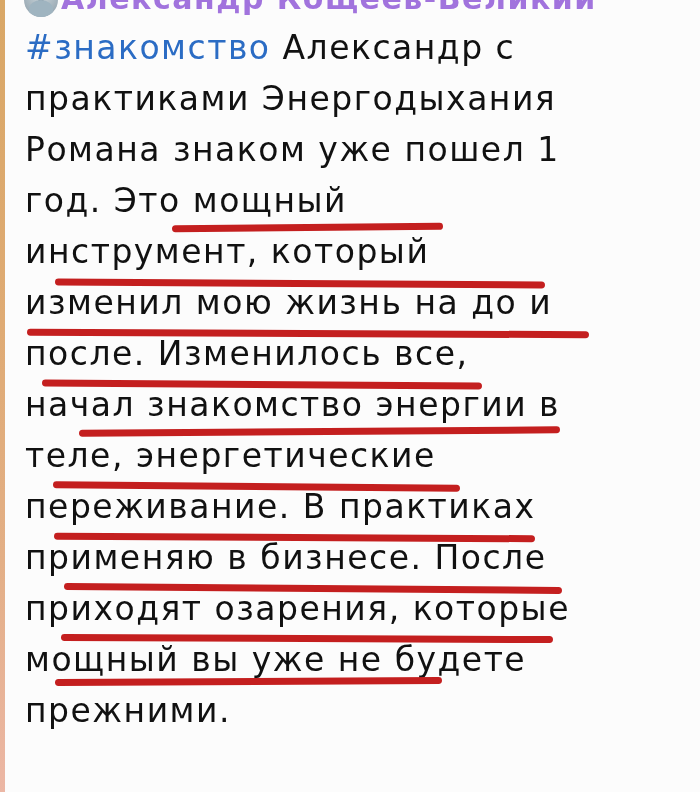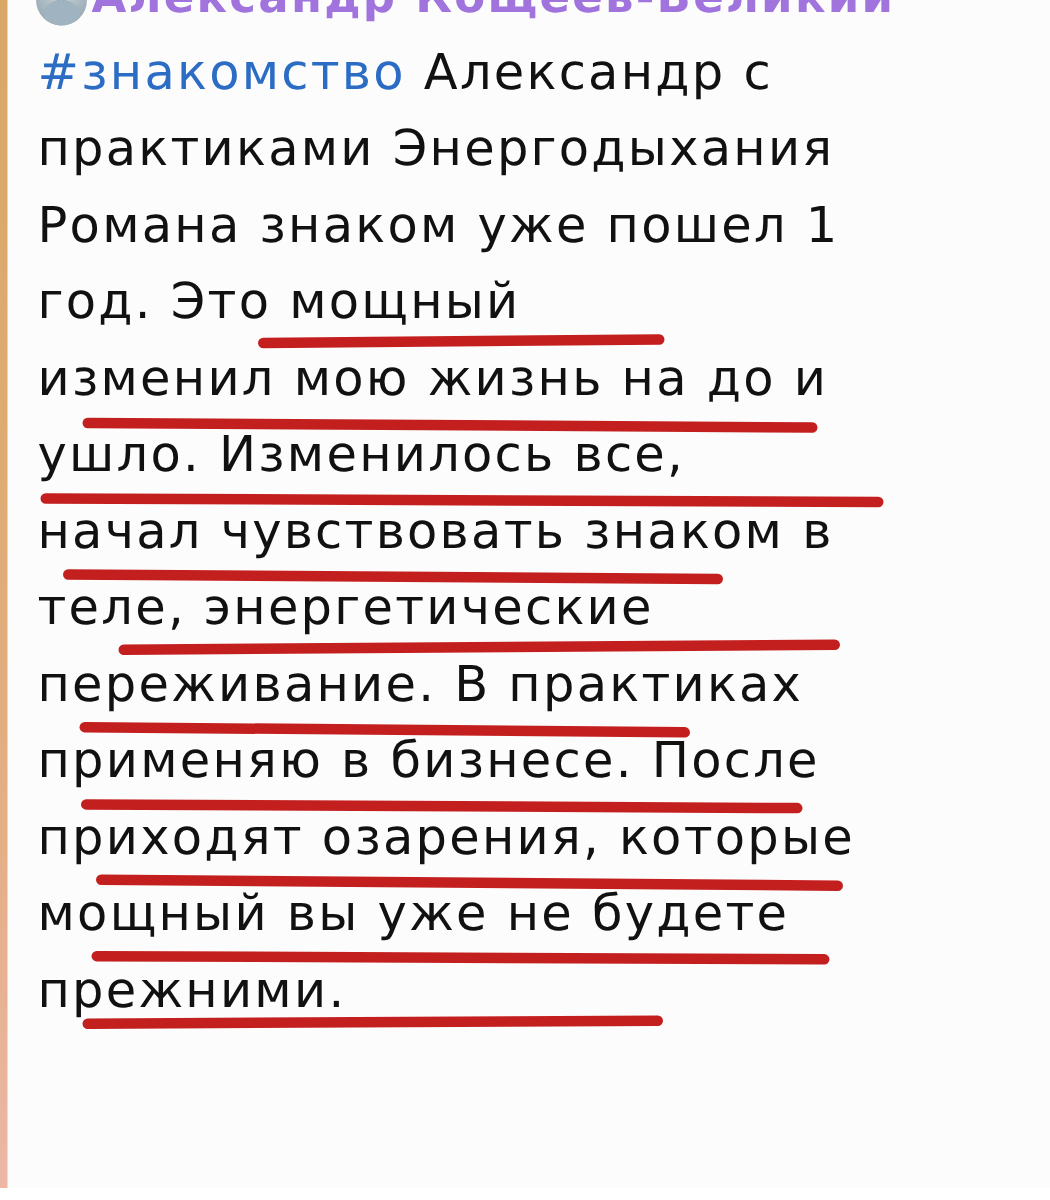--- a/index.html
+++ b/index.html
@@ -60,23 +60,24 @@
     <div class="fig-body"></div>
   </div>
 
   <div class="username">Александр Кощеев-Великий</div>
 
   <div class="body-text" id="text-block">
       <div class="line"><span class="hashtag">#знакомство</span><span> Александр с</span></div>
       <div class="line"><span>практиками Энергодыхания</span></div>
       <div class="line"><span>Романа знаком уже пошел 1</span></div>
       <div class="line"><span>год. Это мощный</span></div>
+      <div class="line"><span>инструмент, который</span></div>
       <div class="line"><span>изменил мою жизнь на до и</span></div>
-      <div class="line"><span>ушло. Изменилось все,</span></div>
-      <div class="line"><span>начал чувствовать знаком в</span></div>
+      <div class="line"><span>после. Изменилось все,</span></div>
+      <div class="line"><span>начал знакомство энергии в</span></div>
       <div class="line"><span>теле, энергетические</span></div>
       <div class="line"><span>переживание. В практиках</span></div>
       <div class="line"><span>применяю в бизнесе. После</span></div>
       <div class="line"><span>приходят озарения, которые</span></div>
       <div class="line"><span>мощный вы уже не будете</span></div>
       <div class="line"><span>прежними.</span></div>
     </div>
 
   <div id="underlines">
       <div class="underline-mark" style="left: 172px; top: 224px; width: 271px; transform: rotate(-0.5deg);"></div>

